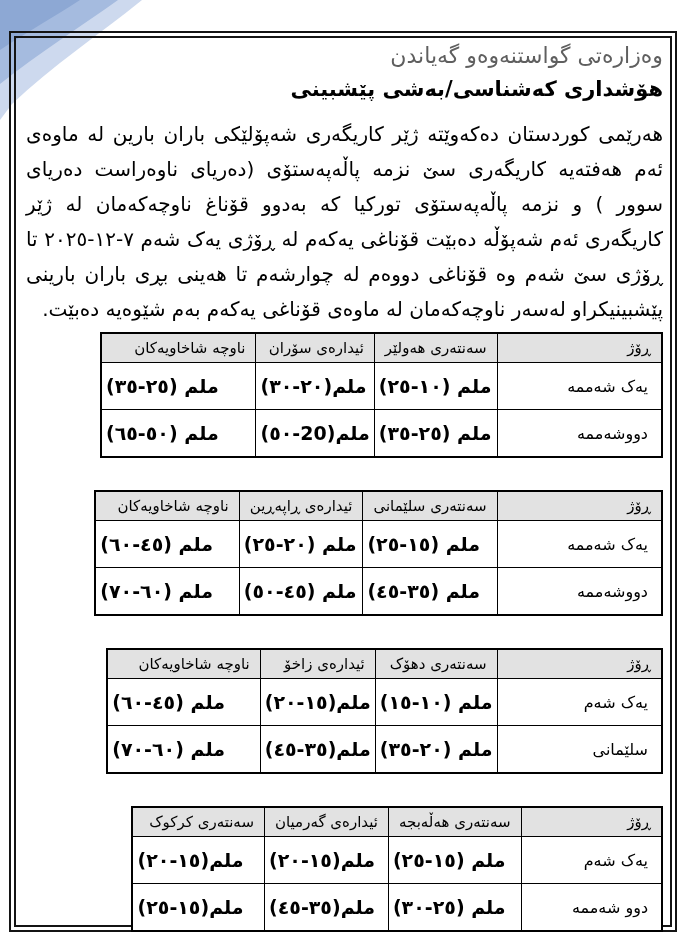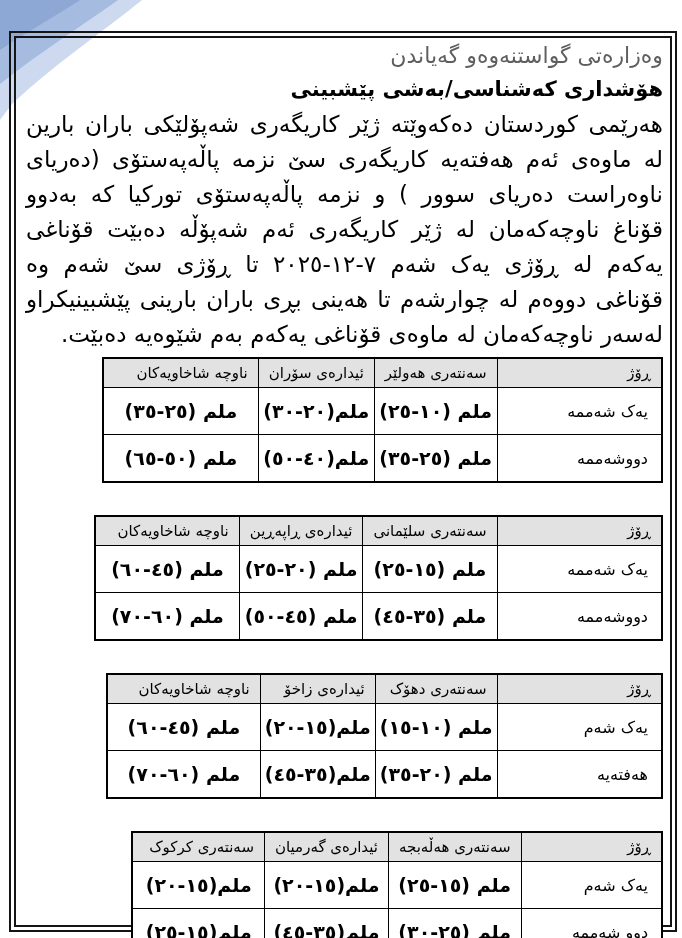--- a/index.html
+++ b/index.html
@@ -8,34 +8,34 @@
     font-family:"DejaVu Sans","Liberation Sans",sans-serif;color:#000;direction:rtl;
   }
   
   .swoosh{position:absolute;top:0;left:0;width:150px;height:130px;}
   
   .frame-a{position:absolute;left:9px;top:31px;right:5px;bottom:6px;border:2px solid #141414;pointer-events:none;}
   .frame-b{position:absolute;left:14px;top:36px;right:10px;bottom:11px;border:2px solid #141414;pointer-events:none;}
   .content{position:absolute;top:40px;right:19px;left:26px;direction:rtl;}
   .org-line{font-size:22px;line-height:32px;color:#5f5f5f;text-align:right;}
   .doc-title{font-size:21px;line-height:34px;font-weight:bold;color:#000;}
-  .para{font-size:23px;line-height:35px;margin:1px 0 0 0;text-align:justify;}
+  .para{font-size:20px;line-height:35px;margin:11px 0 0 0;text-align:justify;}
   .phase-line{font-size:19px;line-height:34px;text-align:right;}
   table.wtable{
     border-collapse:collapse;border:2px solid #000;table-layout:fixed;
     margin:32px 0 0 auto;background:#fff;
   }
   table.wtable.first{margin-top:5px;}
   .wtable th{
     background:#e2e2e2;border:1.5px solid #000;font-weight:normal;
     font-size:15px;height:26px;padding:1px 10px;text-align:right;white-space:nowrap;
   }
   .wtable td{border:1.5px solid #000;height:34px;white-space:nowrap;}
   .day-cell{font-size:16px;text-align:right;padding:6px 13px;}
-  .val-cell{font-size:19px;font-weight:bold;text-align:center;padding:1px 4px;}
+  .val-cell{font-size:19px;font-weight:bold;text-align:left;padding:1px 4px;}
 </style>
 </head>
 <body>
 
 <div class="page">
 
   <svg class="swoosh" viewBox="0 0 150 130" aria-hidden="true">
     <path fill="#cdd9ee" d="M0 0 L142 0 C100 34 52 66 12 104 L0 120 Z"></path>
     <path fill="#a5bbdf" d="M0 0 L118 0 C82 26 40 52 0 84 Z"></path>
     <path fill="#8da8d4" d="M0 0 L80 0 C52 18 24 34 0 50 Z"></path>
@@ -70,21 +70,21 @@
       <tbody>
         <tr>
           <td class="day-cell">یەک شەممە</td>
           <td class="val-cell">ملم (١٠-٢٥)</td>
           <td class="val-cell">ملم(٢٠-٣٠)</td>
           <td class="val-cell">ملم (٢٥-٣٥)</td>
         </tr>
         <tr>
           <td class="day-cell">دووشەممە</td>
           <td class="val-cell">ملم (٢٥-٣٥)</td>
-          <td class="val-cell">ملم(٤٠-٥٠)</td>
+          <td class="val-cell">ملم(20-٥٠)</td>
           <td class="val-cell">ملم (٥٠-٦٥)</td>
         </tr>
       </tbody>
     </table>
 
     <table class="wtable">
       <colgroup>
           <col style="width:165px">
           <col style="width:108px">
           <col style="width:115px">
@@ -130,21 +130,21 @@
         </tr>
       </thead>
       <tbody>
         <tr>
           <td class="day-cell">یەک شەم</td>
           <td class="val-cell">ملم (١٠-١٥)</td>
           <td class="val-cell">ملم(١٥-٢٠)</td>
           <td class="val-cell">ملم (٤٥-٦٠)</td>
         </tr>
         <tr>
-          <td class="day-cell">هەفتەیە</td>
+          <td class="day-cell">سلێمانی</td>
           <td class="val-cell">ملم (٢٠-٣٥)</td>
           <td class="val-cell">ملم(٣٥-٤٥)</td>
           <td class="val-cell">ملم (٦٠-٧٠)</td>
         </tr>
       </tbody>
     </table>
 
     <table class="wtable">
       <colgroup>
           <col style="width:141px">

